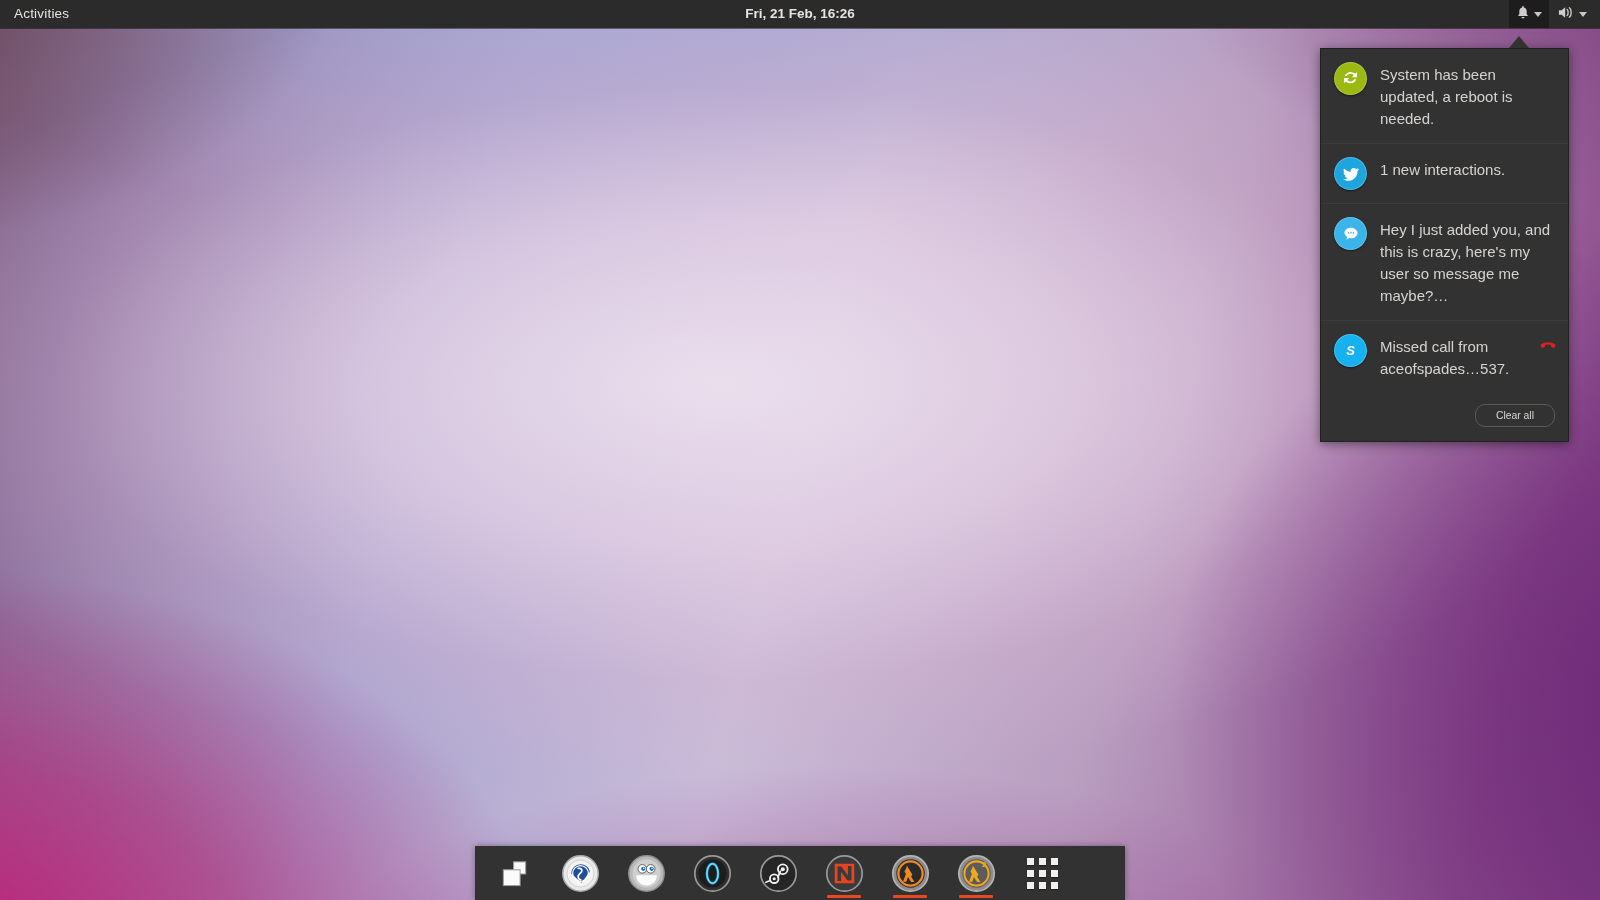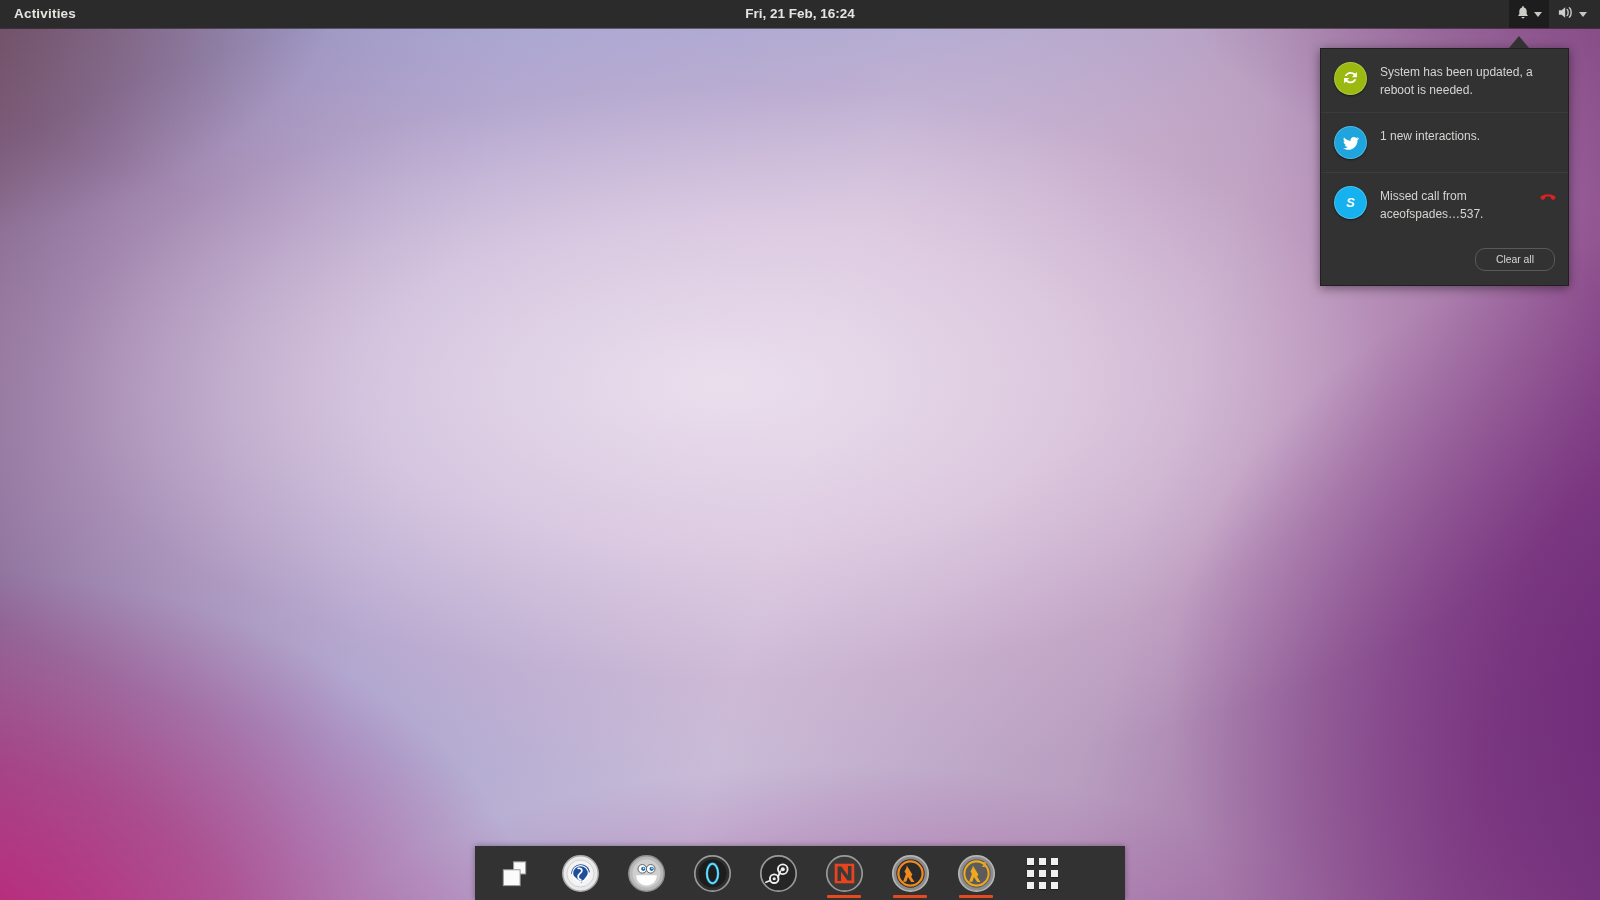--- a/index.html
+++ b/index.html
@@ -51,21 +51,21 @@
   }
 
   
   #topbar {
     position:absolute; top:0; left:0; width:1600px; height:28px;
     background:#2b2b2b; display:flex; align-items:center;
     color:#e6e4e1; font-size:13.5px; z-index:40;
     box-shadow:0 1px 0 rgba(0,0,0,0.45);
   }
   #activities {
-    font-weight:bold; padding:0 14px; height:28px; line-height:28px;
+    font-weight:normal; padding:0 14px; height:28px; line-height:28px;
     cursor:pointer; letter-spacing:0.2px; font-size:13.5px;
   }
   #clock-btn {
     position:absolute; left:50%; transform:translateX(-50%);
     height:28px; line-height:28px; padding:0 12px; cursor:pointer;
     font-weight:bold; font-size:13.5px; color:#e6e4e1; white-space:nowrap;
   }
   #status-area {
     position:absolute; right:6px; top:0; height:28px;
     display:flex; align-items:center; gap:2px;
@@ -100,21 +100,21 @@
     padding:13px 12px 13px 13px; position:relative; cursor:pointer;
   }
   .notif-row + .notif-row { border-top:1px solid #3c3c3c; }
   .notif-icon {
     width:33px; height:33px; border-radius:50%; flex:0 0 33px;
     display:flex; align-items:center; justify-content:center;
     border:1px solid rgba(255,255,255,0.22);
     box-shadow:0 1px 2px rgba(0,0,0,0.5);
   }
   .notif-body {
-    font-size:12px; line-height:1.47; color:#d6d4d1;
+    font-size:15px; line-height:1.47; color:#d6d4d1;
     padding-top:2px; flex:1 1 auto; word-wrap:break-word;
   }
   .notif-action { flex:0 0 auto; padding-top:4px; cursor:pointer; }
   #notif-footer {
     display:flex; justify-content:flex-end;
     padding:11px 13px 14px 13px;
   }
   #clear-all {
     background:transparent; color:#d8d6d3;
     border:1px solid #5a5a5a; border-radius:10px;
@@ -160,21 +160,21 @@
     <div class="wp-layer wp-g3"></div>
     <div class="wp-layer wp-g4"></div>
     <div class="wp-layer wp-g5"></div>
     <div class="wp-layer wp-g6"></div>
     <div class="wp-layer wp-g7"></div>
   </div>
 
   <div id="topbar">
     <div id="activities">Activities</div>
 
-    <div id="clock-btn">Fri, 21 Feb, 16:24</div>
+    <div id="clock-btn">Fri, 21 Feb, 16:26</div>
 
     <div id="status-area">
 
       <div class="status-btn active">
         <span class="glyph">
           <svg width="14" height="15" viewBox="0 0 16 17">
             <path d="M8 1.2c-.55 0-1 .45-1 1v.5C5.1 3.2 3.8 4.9 3.8 6.9v3.2L2.6 11.8v.8h10.8v-.8l-1.2-1.7V6.9c0-2-1.3-3.7-3.2-4.2v-.5c0-.55-.45-1-1-1z" fill="#cfcdca"></path>
             <path d="M6.3 13.6c0 .95.77 1.7 1.7 1.7s1.7-.75 1.7-1.7z" fill="#cfcdca"></path>
           </svg>
         </span>
@@ -211,20 +211,31 @@
 
     <div class="notif-row">
       <div class="notif-icon" style="background:#1fa5dd;">
         <svg width="20" height="20" viewBox="0 0 24 24">
           <path d="M21 6.4c-.7.3-1.4.5-2.2.6.8-.5 1.4-1.2 1.7-2.1-.7.4-1.6.8-2.4 1-.7-.8-1.7-1.2-2.8-1.2-2.1 0-3.9 1.7-3.9 3.9 0 .3 0 .6.1.9C8.3 9.3 5.5 7.8 3.6 5.5c-.3.6-.5 1.2-.5 2 0 1.3.7 2.5 1.7 3.2-.6 0-1.2-.2-1.7-.5 0 1.9 1.3 3.5 3.1 3.8-.3.1-.6.1-1 .1-.2 0-.5 0-.7-.1.5 1.6 2 2.7 3.7 2.7-1.4 1.1-3.1 1.7-4.9 1.7h-.9c1.8 1.1 3.9 1.8 6.1 1.8 7.3 0 11.3-6.1 11.3-11.3v-.5c.8-.6 1.5-1.3 2.1-2.1z" fill="#fff"></path>
         </svg>
       </div>
       <div class="notif-body">1 new interactions.</div>
     </div>
 
+    <div class="notif-row">
+      <div class="notif-icon" style="background:#3bb4ea;">
+        <svg width="20" height="20" viewBox="0 0 24 24">
+          <path d="M12 4.5c-4.3 0-7.8 2.7-7.8 6.1 0 2 1.2 3.8 3.1 4.9l-.9 3.3 3.5-1.9c.7.1 1.4.2 2.1.2 4.3 0 7.8-2.7 7.8-6.1S16.3 4.5 12 4.5z" fill="#fff"></path>
+          <circle cx="9" cy="10.6" r="1" fill="#3bb4ea"></circle>
+          <circle cx="12" cy="10.6" r="1" fill="#3bb4ea"></circle>
+          <circle cx="15" cy="10.6" r="1" fill="#3bb4ea"></circle>
+        </svg>
+      </div>
+      <div class="notif-body">Hey I just added you, and this is crazy, here's my user so message me maybe?…</div>
+    </div>
 
     <div class="notif-row">
       <div class="notif-icon" style="background:#15b2ef;">
         <svg width="21" height="21" viewBox="0 0 24 24">
           <text x="12" y="17.4" font-family="Liberation Sans, sans-serif" font-size="15" font-weight="bold" font-style="italic" fill="#fff" text-anchor="middle">S</text>
         </svg>
       </div>
       <div class="notif-body">Missed call from aceofspades…537.</div>
       <div class="notif-action">
         <svg width="16" height="11" viewBox="0 0 18 12">

